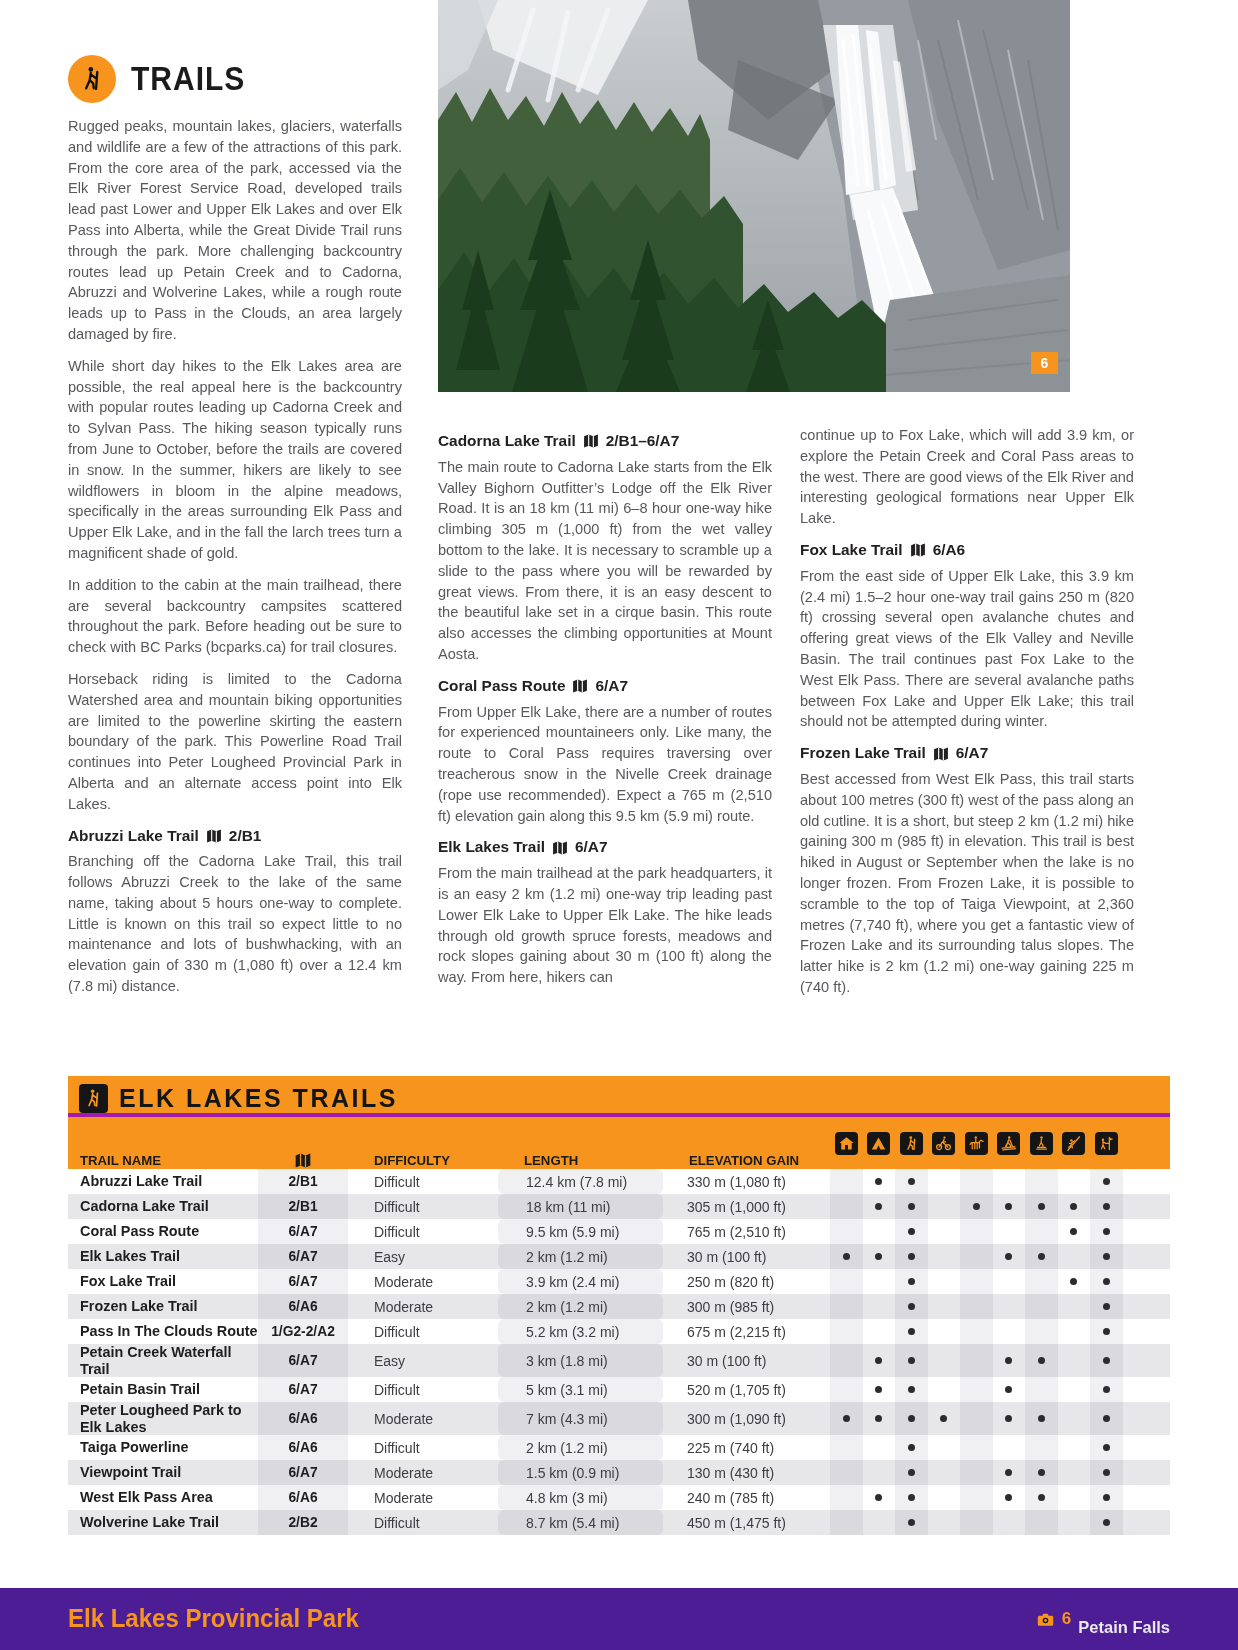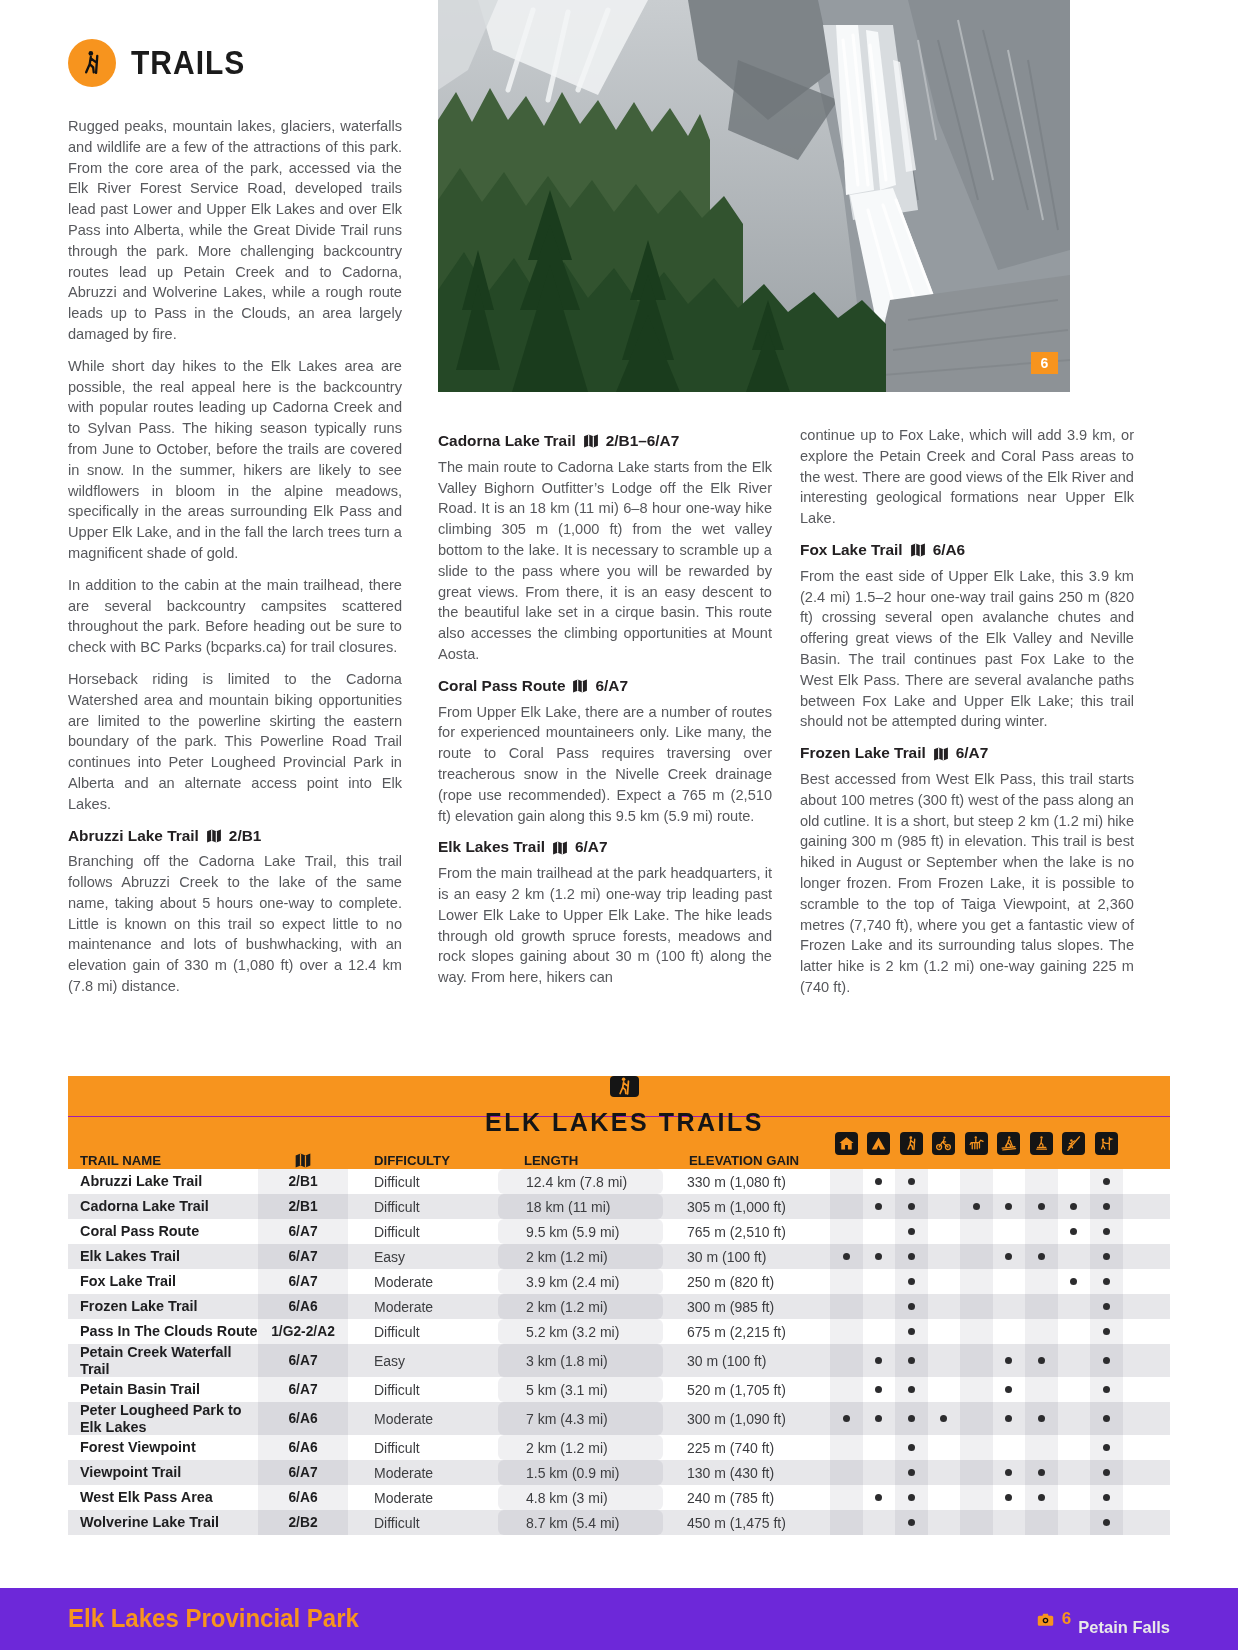--- a/index.html
+++ b/index.html
@@ -3,21 +3,21 @@
 <meta charset="utf-8">
 <style>
   html,body{margin:0;padding:0;}
   body{
     width:1238px;height:1650px;position:relative;background:#ffffff;
     font-family:"Liberation Sans", sans-serif;overflow:hidden;
   }
   .page{position:absolute;inset:0;}
 
   
-  .section-header{position:absolute;left:68px;top:39px;display:flex;align-items:center;gap:15px;}
+  .section-header{position:absolute;left:68px;top:55px;display:flex;align-items:center;gap:15px;}
   .section-icon{width:48px;height:48px;border-radius:50%;background:#F7941E;display:flex;align-items:center;justify-content:center;color:#111;}
   .section-icon svg{width:28px;height:28px;}
   .section-title{font-size:30px;font-weight:bold;color:#1b1b1b;letter-spacing:1px;transform:scaleY(1.08);transform-origin:left center;}
 
   
   .txtcol{position:absolute;width:334px;text-align:justify;color:#57585c;font-size:14.6px;line-height:20.8px;}
   #col-left{left:68px;top:116px;}
   #col-mid{left:438px;top:428px;}
   #col-right{left:800px;top:425px;}
   .para{margin:0 0 11px 0;}
@@ -26,22 +26,22 @@
   .trail-heading .map-icon svg{width:18px;height:16px;}
 
   
   .photo{position:absolute;left:438px;top:0;width:632px;height:392px;background:#aaaeb1;overflow:hidden;}
   .photo svg{display:block;width:100%;height:100%;}
   .photo-badge{position:absolute;right:12px;bottom:18px;width:27px;height:22px;background:#F7941E;color:#fff;
     font-weight:bold;font-size:14px;display:flex;align-items:center;justify-content:center;}
 
   
   .trail-table{position:absolute;left:68px;top:1076px;width:1102px;}
-  .table-titlebar{background:#F7941E;height:41px;display:flex;align-items:center;gap:11px;padding-left:11px;
-    border-bottom:1px solid #a21caf;box-sizing:border-box;flex-direction:column;}
+  .table-titlebar{background:#F7941E;height:41px;display:flex;align-items:flex-end;gap:11px;padding-left:11px;
+    border-bottom:4px solid #a21caf;box-sizing:border-box;}
   .table-title-icon{width:29px;height:29px;background:#151515;border-radius:4px;display:flex;align-items:center;justify-content:center;color:#F7941E;}
   .table-title-icon svg{width:21px;height:21px;}
   .table-title{font-size:25px;font-weight:bold;color:#151515;letter-spacing:2.5px;}
   .t-row{display:grid;grid-template-columns:190px 90px 150px 165px 167px repeat(9,32.5px) 1fr;align-items:center;min-height:25px;}
   .t-head{background:#F7941E;min-height:28px;}
   .t-head .hc{font-size:13.2px;font-weight:bold;color:#1b1b1b;margin-top:35px;}
   .hc-name{padding-left:12px;}
   .hc-map{display:flex;justify-content:center;color:#151515;--fold:#F7941E;}
   .hc-map svg{width:20px;height:17px;}
   .hc-pad{padding-left:26px;}
@@ -53,21 +53,21 @@
   .c-name{font-size:14.4px;font-weight:bold;color:#1e1e20;padding-left:12px;line-height:1.15;}
   .c-ref{font-size:13.8px;font-weight:bold;color:#1e1e20;justify-content:center;}
   .c-diff,.c-len,.c-elev{font-size:14px;color:#3c3d40;border-radius:6px;}
   .c-diff{padding-left:26px;}
   .c-len{padding-left:28px;}
   .c-elev{padding-left:24px;text-align:center;}
   .c-icon{justify-content:center;}
   .dot{width:7px;height:7px;border-radius:50%;background:#2c2c2e;}
 
   
-  .footer{position:absolute;left:0;top:1588px;width:1238px;height:62px;background:#6d28d9;display:flex;align-items:center;}
+  .footer{position:absolute;left:0;top:1588px;width:1238px;height:62px;background:#4c1d95;display:flex;align-items:center;}
   .footer-park{margin-left:68px;color:#F7941E;font-size:24px;font-weight:bold;transform:scaleY(1.05);transform-origin:left center;}
   .footer-right{margin-left:auto;margin-right:68px;display:flex;align-items:center;gap:7px;}
   .footer-cam{color:#F7941E;display:flex;}
   .footer-cam svg{width:19px;height:17px;}
   .footer-num{color:#F7941E;font-size:17px;font-weight:bold;}
   .footer-caption{color:#e9e9e9;font-size:16.5px;font-weight:bold;margin-top:16px;}
 </style>
 </head>
 <body>
 
@@ -574,21 +574,21 @@
           <div class="cell c-icon tint">
             <span class="dot"></span>
           </div>
           <div class="cell c-icon"></div>
           <div class="cell c-icon tint">
             <span class="dot"></span>
           </div>
           <div class="cell"></div>
         </div>
         <div class="t-row">
-          <div class="cell c-name">Forest Viewpoint</div>
+          <div class="cell c-name">Taiga Powerline</div>
           <div class="cell c-ref tint">6/A6</div>
           <div class="cell c-diff">Difficult</div>
           <div class="cell c-len tint">2 km (1.2 mi)</div>
           <div class="cell c-elev">225 m (740 ft)</div>
           <div class="cell c-icon tint"></div>
           <div class="cell c-icon"></div>
           <div class="cell c-icon tint">
             <span class="dot"></span>
           </div>
           <div class="cell c-icon"></div>

